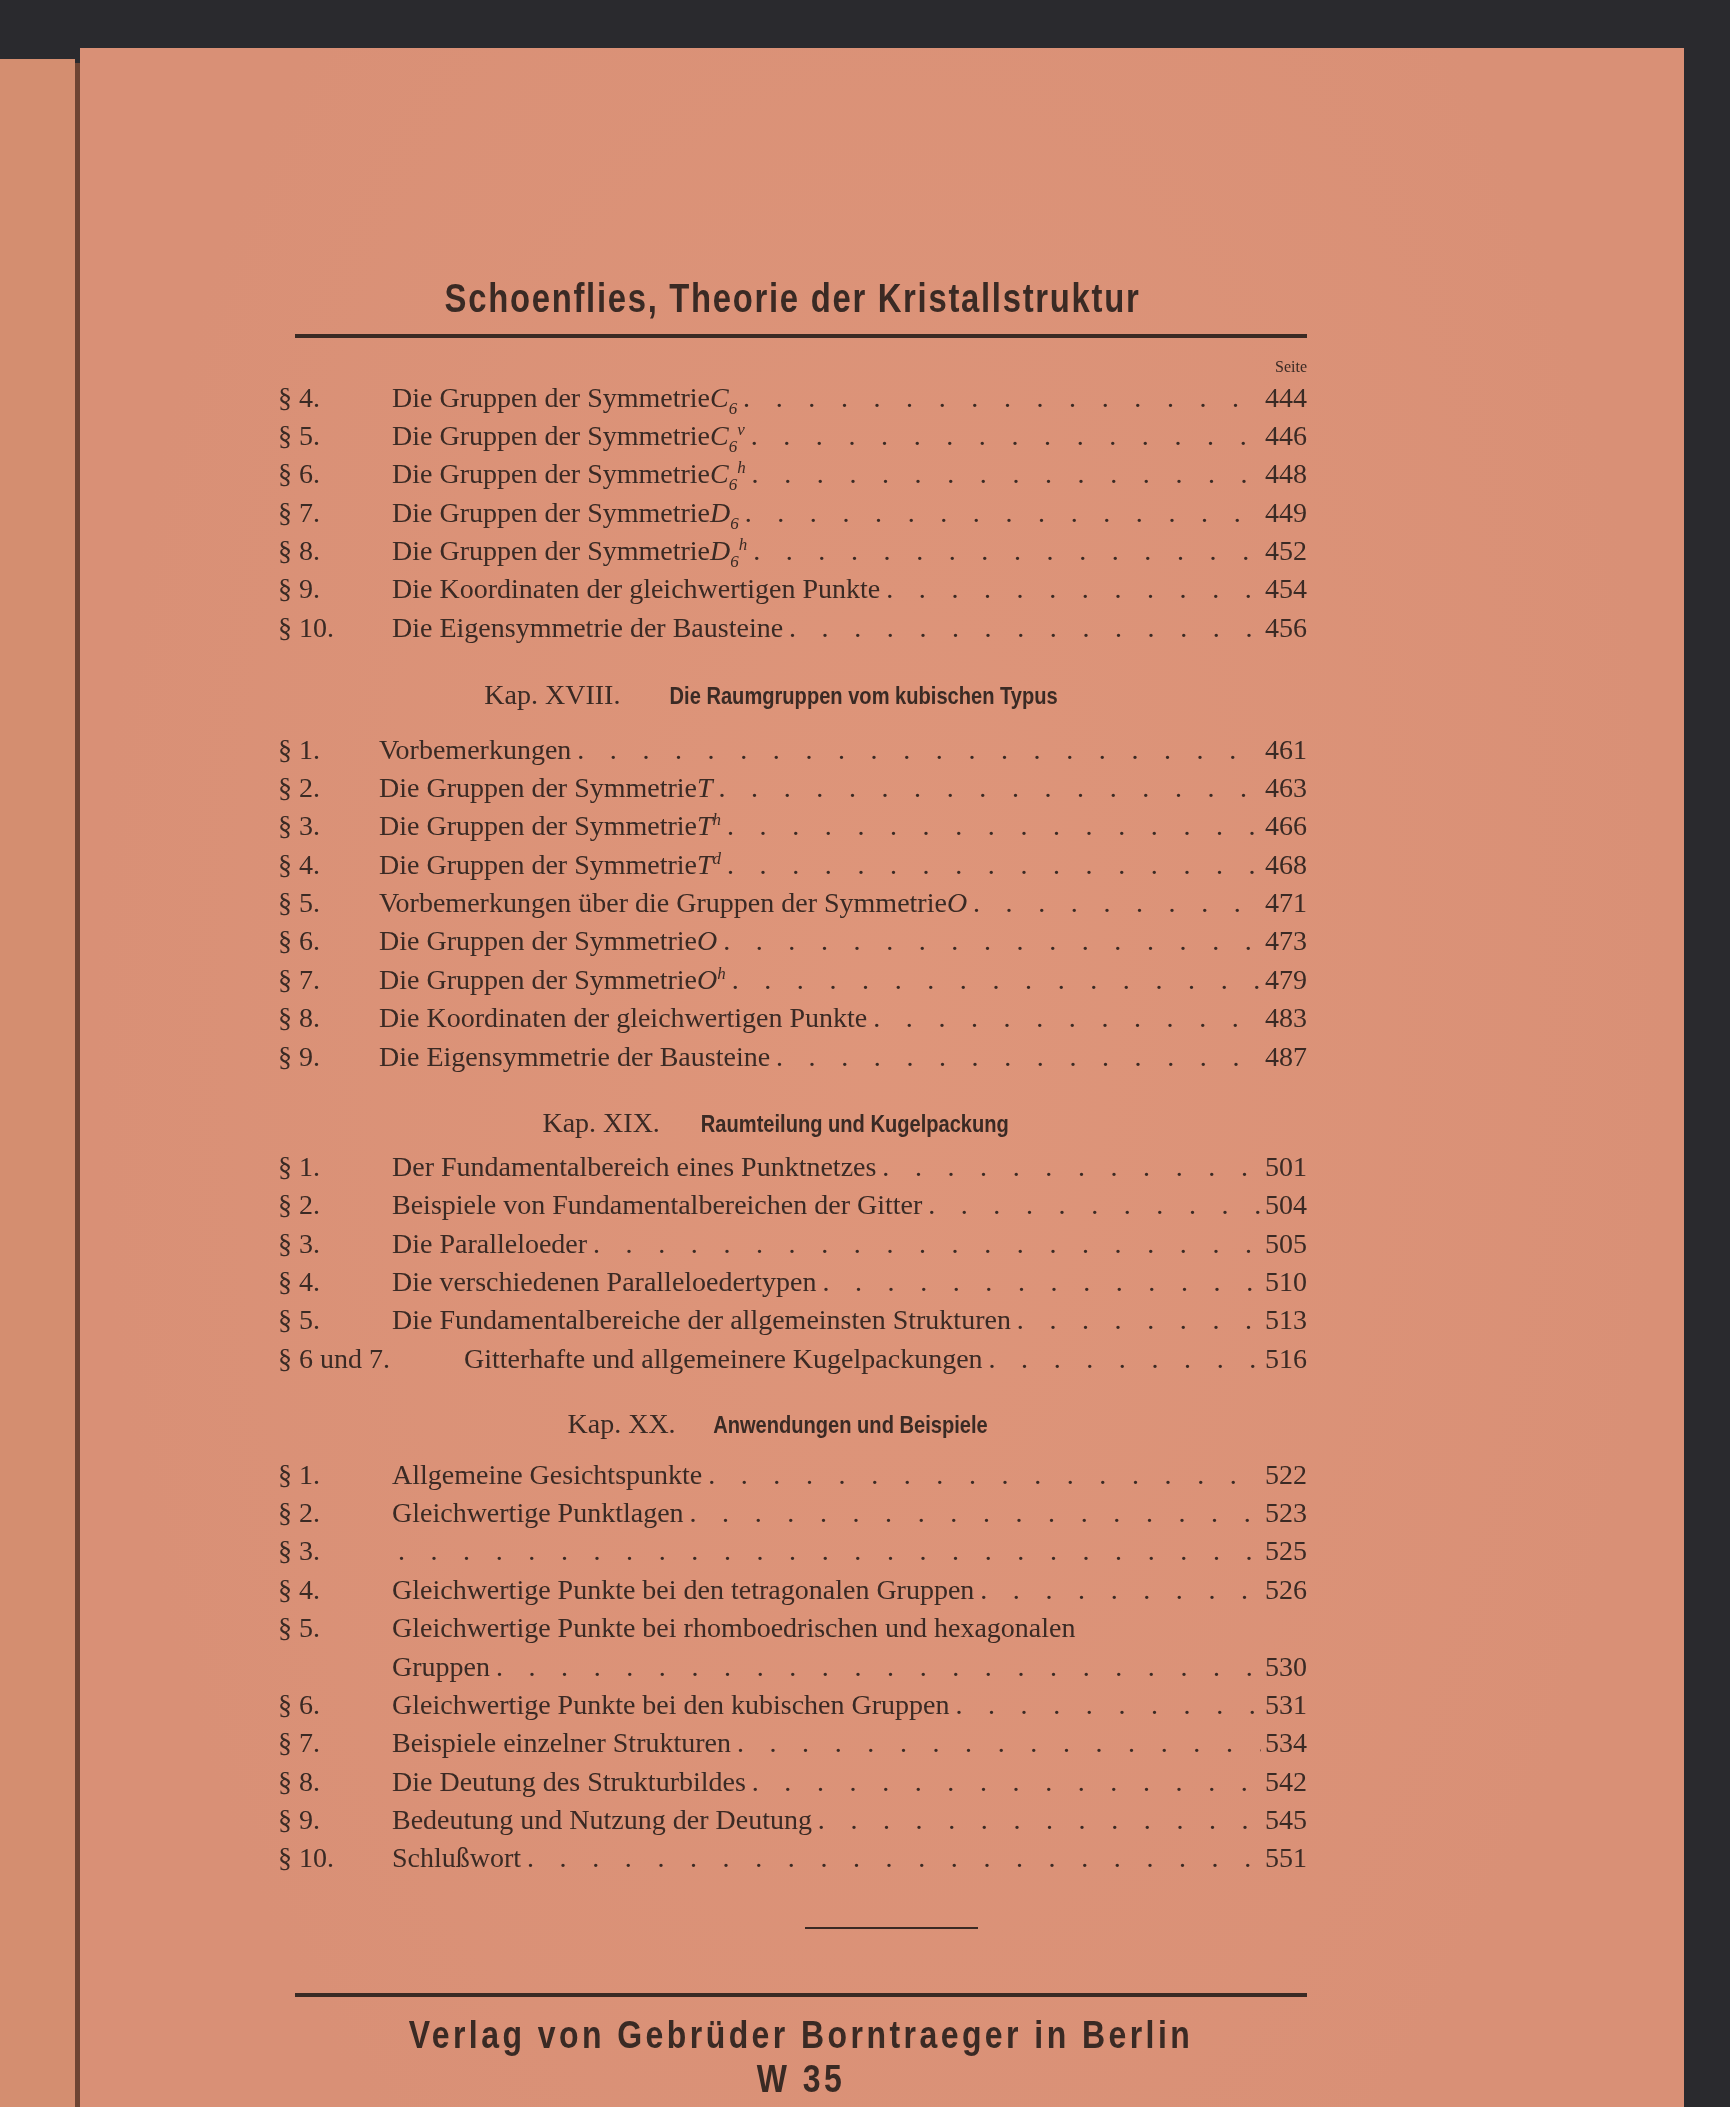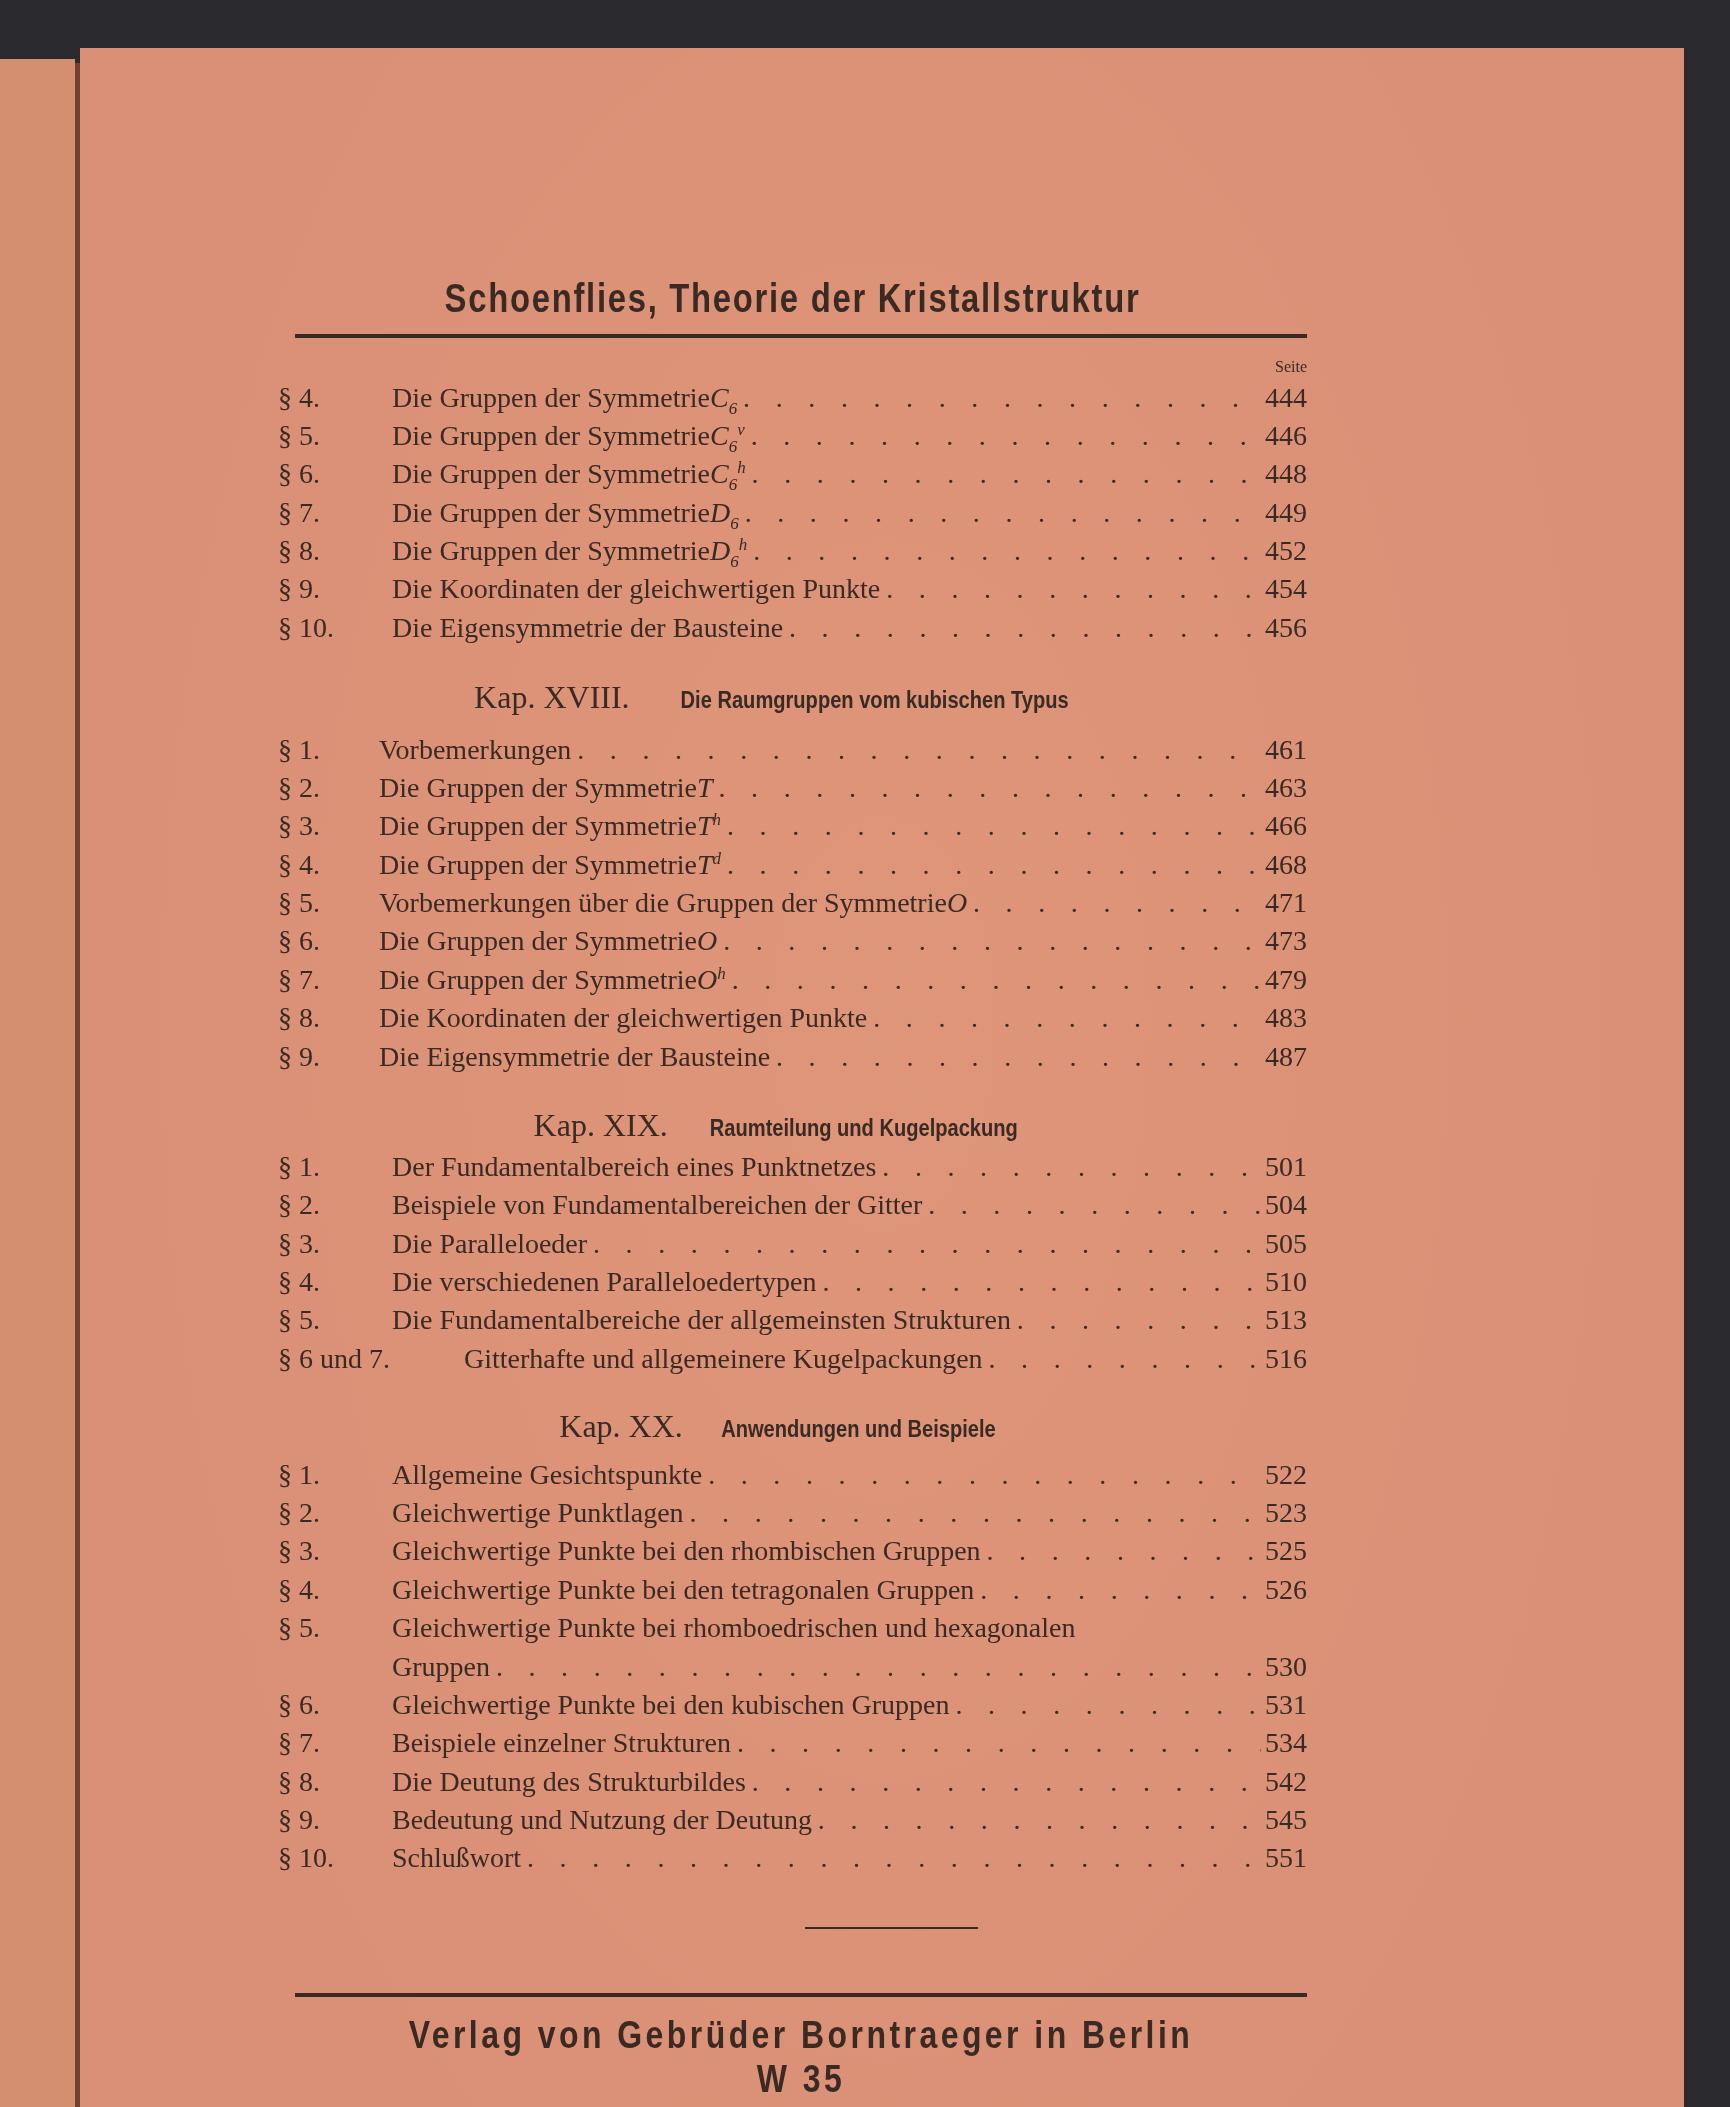--- a/index.html
+++ b/index.html
@@ -17,21 +17,21 @@
              font-family:"Liberation Serif", serif; font-size:28px; color:#3a2a24; }
   .sect { width:114px; white-space:nowrap; }
   .sect.narrow { width:101px; }
   .text { white-space:nowrap; }
   .dots { flex:1; overflow:hidden; white-space:nowrap; letter-spacing:9.3px; padding:0 5.9px; }
   .dots::before { content:". . . . . . . . . . . . . . . . . . . . . . . . . . . . . . . . . . . . . . . ."; }
   .num { width:46px; text-align:right; }
   .sym { font-style:italic; }
   .sym sub, .sym sup { font-size:17px; }
   .chapter { position:absolute; left:278px; width:1029px; text-align:center; color:#3a2a24; }
-  .chapter .kap { font-family:"Liberation Serif", serif; font-size:32px; }
+  .chapter .kap { font-family:"Liberation Serif", serif; font-size:28px; }
   .chapter .ctitle { font-family:"Liberation Sans", sans-serif; font-weight:bold; font-size:24.5px; display:inline-block; transform:scaleX(0.82); }
   .footer { position:absolute; left:295px; top:2013px; width:1012px; text-align:center;
             font-family:"Liberation Sans", sans-serif; font-weight:bold; font-size:39px; letter-spacing:4.2px;
             color:#3a2a24; transform:scaleX(0.82); transform-origin:center; }
 </style>
 </head>
 <body>
 
 <div class="left-strip"></div>
 <div class="spine"></div>
@@ -195,21 +195,20 @@
       <span class="num">522</span>
     </div>
     <div class="toc-row" style="top: 1497px;">
       <span class="sect">§  2.</span>
       <span class="text">Gleichwertige Punktlagen</span>
       <span class="dots"></span>
       <span class="num">523</span>
     </div>
     <div class="toc-row" style="top: 1535px;">
       <span class="sect">§  3.</span>
-      <span class="text">Gleichwertige Punkte bei den rhombischen Gruppen</span>
       <span class="dots"></span>
       <span class="num">525</span>
     </div>
     <div class="toc-row" style="top: 1574px;">
       <span class="sect">§  4.</span>
       <span class="text">Gleichwertige Punkte bei den tetragonalen Gruppen</span>
       <span class="dots"></span>
       <span class="num">526</span>
     </div>
     <div class="toc-row" style="top: 1612px;">

